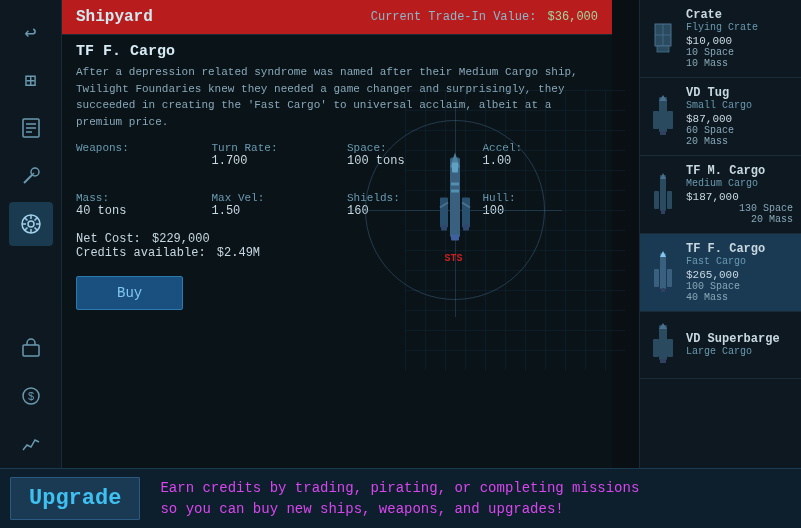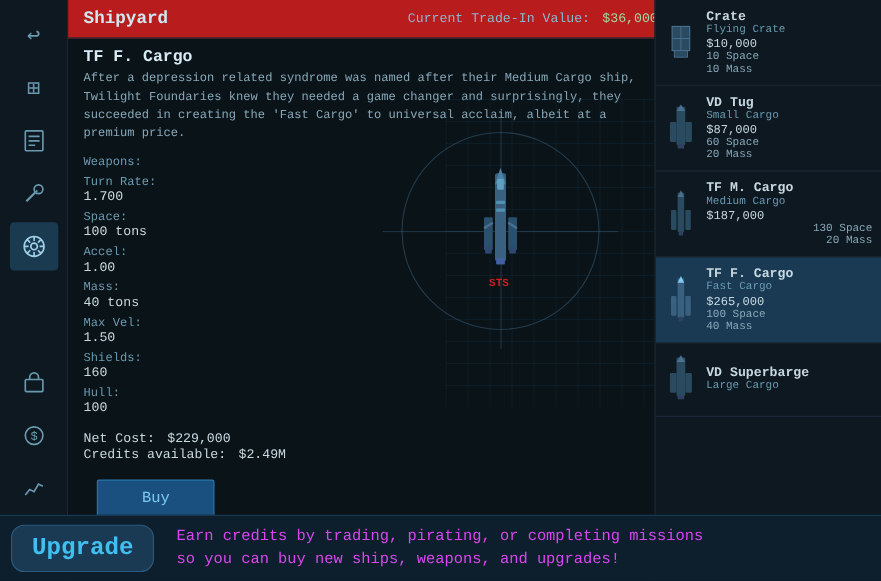--- a/index.html
+++ b/index.html
@@ -93,22 +93,22 @@
       padding: 0 14px 8px;
       font-size: 11px;
       color: #88a8b8;
       line-height: 1.5;
     }
 
     
     .stats-grid {
       padding: 4px 14px;
       display: grid;
-      grid-template-columns: 1fr;
-      gap: 2px 20px;
+      grid-template-columns: 1fr 1fr 1fr 1fr;
+      gap: 20px 20px;
     }
     .stat-row {
       display: flex;
       flex-direction: column;
       margin-bottom: 4px;
     }
     .stat-label {
       color: #6a9ab0;
       font-size: 11px;
     }
@@ -125,21 +125,21 @@
       font-size: 12px;
       color: #c8d8e0;
     }
     .credits-available {
       font-size: 12px;
       color: #c8d8e0;
     }
 
     
     .buy-btn {
-      margin: 10px 26px;
+      margin: 10px 14px;
       background: #1a5080;
       border: 1px solid #2a7ab0;
       color: #80c8f0;
       padding: 8px 40px;
       font-family: 'Courier New', monospace;
       font-size: 14px;
       cursor: pointer;
       border-radius: 2px;
     }
 
@@ -219,21 +219,21 @@
       color: #cc2020;
       font-size: 10px;
       font-weight: bold;
     }
 
     
     .right-panel {
       position: absolute;
       right: 0;
       top: 0;
-      width: 206px;
+      width: 162px;
       height: 528px;
       background: #0d1820;
       border-left: 1px solid #1a2a36;
       overflow: hidden;
     }
 
     
     .collapse-btn {
       position: absolute;
       left: -14px;
@@ -311,21 +311,21 @@
     .upgrade-btn {
       background: #1a3a54;
       border: 1px solid #2a5a80;
       color: #40c0f0;
       font-size: 22px;
       font-weight: bold;
       font-family: 'Courier New', monospace;
       padding: 8px 18px;
       margin-left: 10px;
       cursor: pointer;
-      border-radius: 12px;
+      border-radius: 1px;
     }
     .bottom-text {
       color: #d946ef;
       font-size: 14px;
       margin-left: 20px;
       line-height: 1.5;
     }
   </style>
 </head>
 <body>

